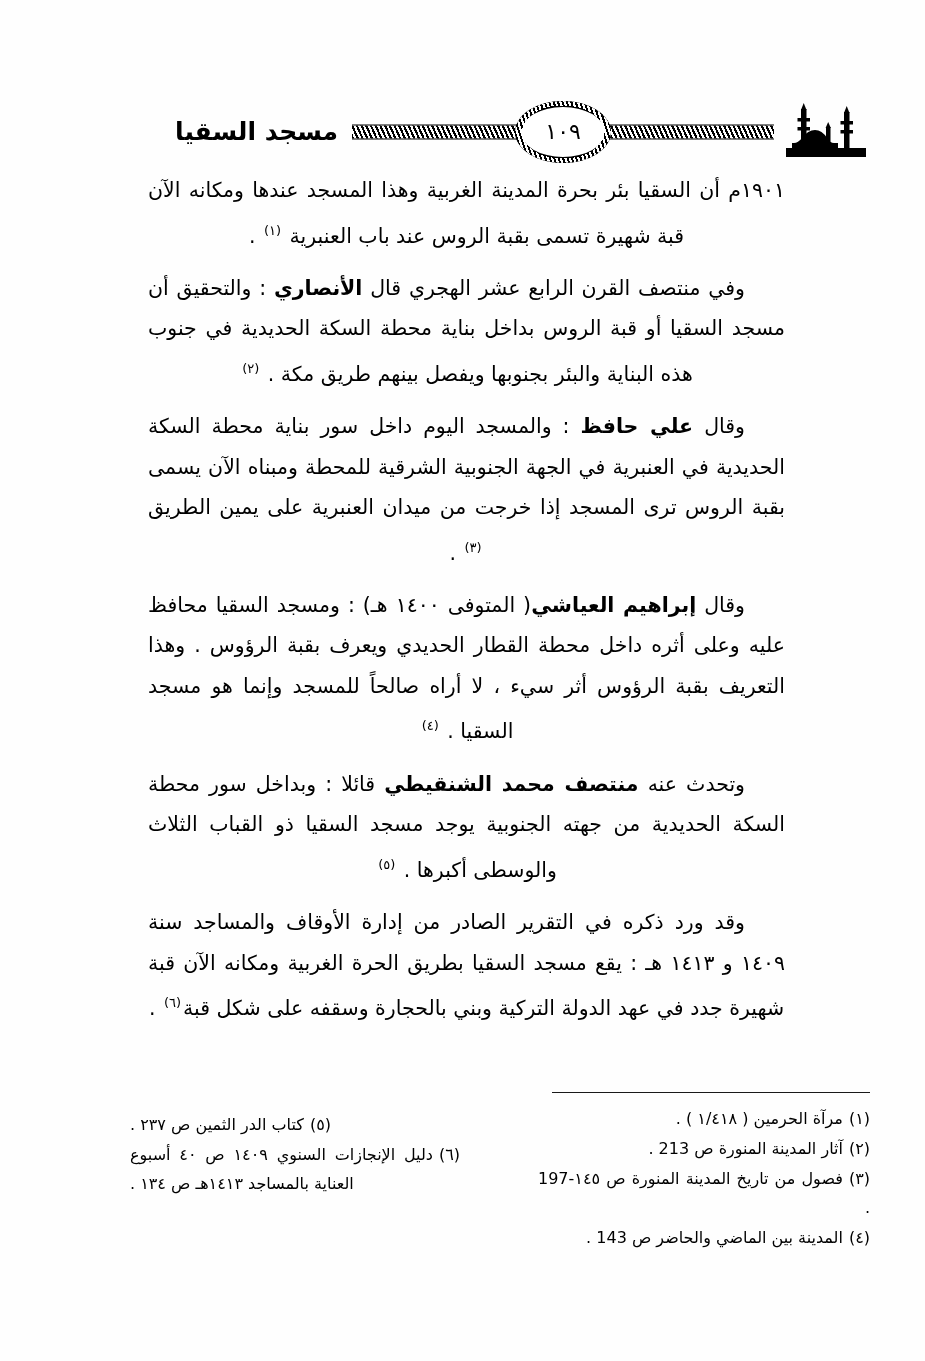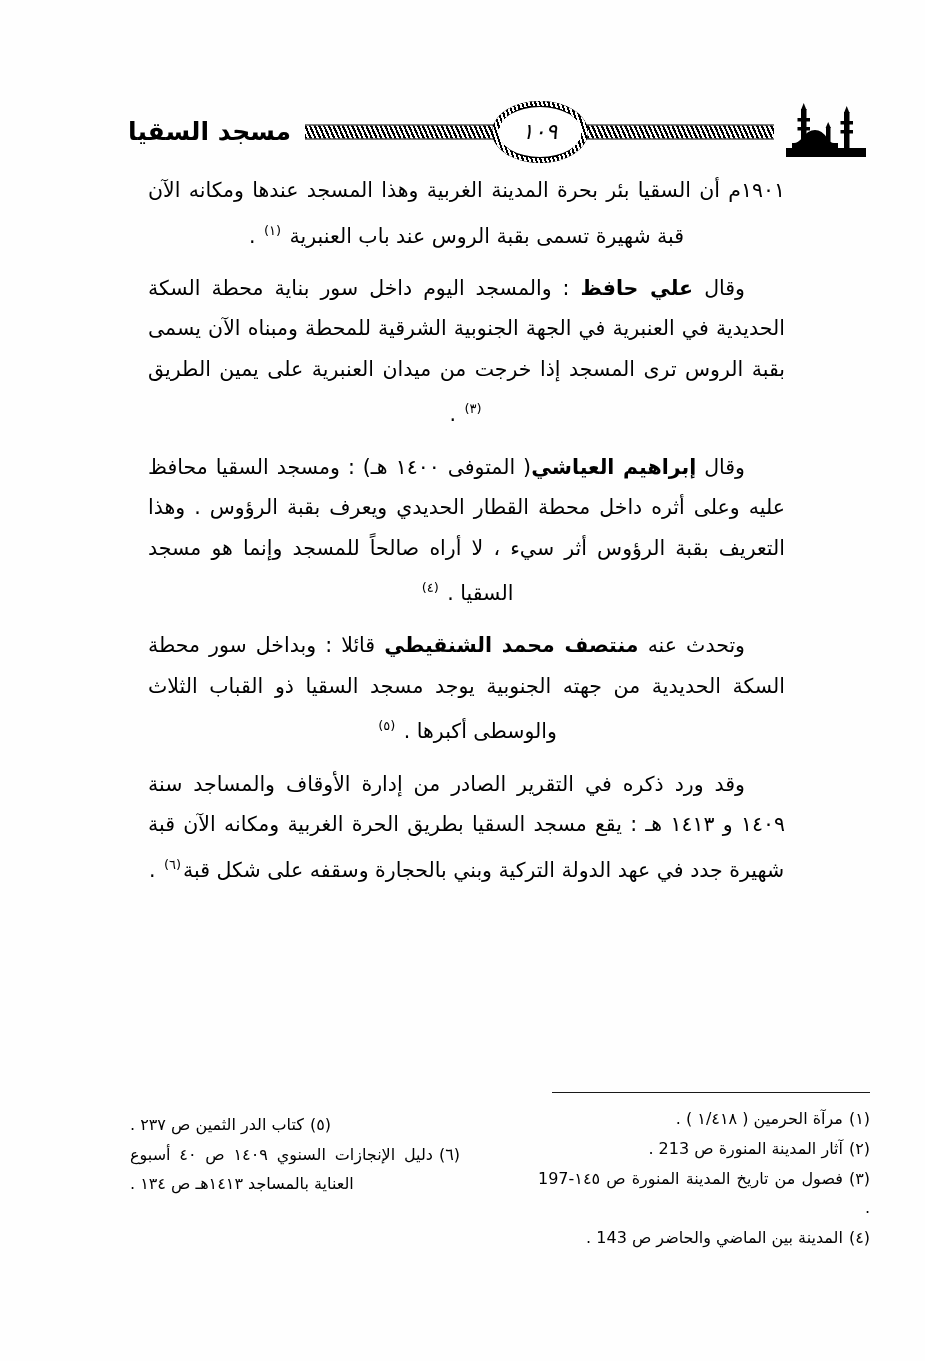--- a/index.html
+++ b/index.html
@@ -98,31 +98,31 @@
   }
   .page-number {
     position: relative;
     z-index: 4;
     font-family: "DejaVu Sans", "Liberation Sans", sans-serif;
     font-size: 22px;
     letter-spacing: 1px;
     line-height: 1;
     background: #fff;
     padding: 2px 7px;
-    font-style: italic;
   }
 
   .header-title {
     flex: 0 0 auto;
     font-size: 25px;
     font-weight: 700;
     letter-spacing: 3.5px;
     white-space: nowrap;
     margin-right: 10px;
     padding-bottom: 2px;
+    margin-left: 47px;
   }
 
   
   .body-text {
     position: absolute;
     top: 170px;
     right: 140px;
     left: 148px;
     direction: rtl;
     text-align: justify;
@@ -222,20 +222,21 @@
       <div class="page-number-badge">
         <span class="page-number">١٠٩</span>
       </div>
     </div>
 
     <div class="header-title">مسجد السقيا</div>
   </div>
 
   <div class="body-text" id="bodyText">
       <div class="para no-indent"><span>١٩٠١م أن السقيا بئر بحرة المدينة الغربية وهذا المسجد عندها ومكانه الآن قبة شهيرة تسمى بقبة الروس عند باب العنبرية </span><span class="fn-ref">(١)</span><span> .</span></div>
+      <div class="para"><span>وفي منتصف القرن الرابع عشر الهجري قال </span><span class="nm">الأنصاري</span><span> : والتحقيق أن مسجد السقيا أو قبة الروس بداخل بناية محطة السكة الحديدية في جنوب هذه البناية والبئر بجنوبها ويفصل بينهم طريق مكة . </span><span class="fn-ref">(٢)</span></div>
       <div class="para"><span>وقال </span><span class="nm">علي حافظ</span><span> : والمسجد اليوم داخل سور بناية محطة السكة الحديدية في العنبرية في الجهة الجنوبية الشرقية للمحطة ومبناه الآن يسمى بقبة الروس ترى المسجد إذا خرجت من ميدان العنبرية على يمين الطريق </span><span class="fn-ref">(٣)</span><span> .</span></div>
       <div class="para"><span>وقال </span><span class="nm">إبراهيم العياشي</span><span>( المتوفى ١٤٠٠ هـ) : ومسجد السقيا محافظ عليه وعلى أثره داخل محطة القطار الحديدي ويعرف بقبة الرؤوس . وهذا التعريف بقبة الرؤوس أثر سيء ، لا أراه صالحاً للمسجد وإنما هو مسجد السقيا . </span><span class="fn-ref">(٤)</span></div>
       <div class="para"><span>وتحدث عنه </span><span class="nm">منتصف محمد الشنقيطي</span><span> قائلا : وبداخل سور محطة السكة الحديدية من جهته الجنوبية يوجد مسجد السقيا ذو القباب الثلاث والوسطى أكبرها . </span><span class="fn-ref">(٥)</span></div>
       <div class="para"><span>وقد ورد ذكره في التقرير الصادر من إدارة الأوقاف والمساجد سنة ١٤٠٩ و ١٤١٣ هـ : يقع مسجد السقيا بطريق الحرة الغربية ومكانه الآن قبة شهيرة جدد في عهد الدولة التركية وبني بالحجارة وسقفه على شكل قبة</span><span class="fn-ref">(٦)</span><span> .</span></div>
     </div>
 
   <div class="footnote-rule"></div>
 
   <div class="footnotes">
     <div class="fn-col right" id="fnRight">

